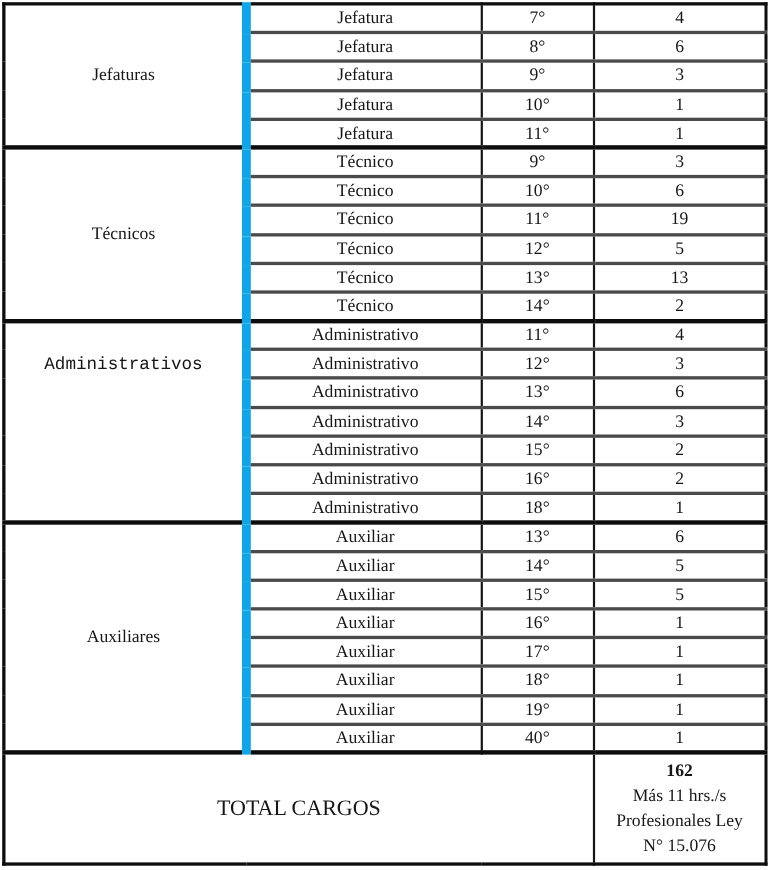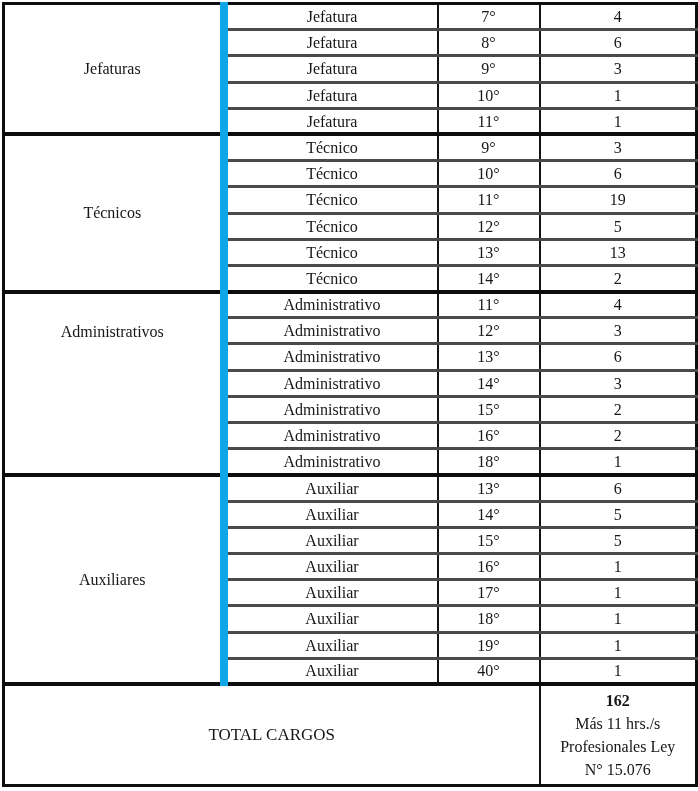--- a/index.html
+++ b/index.html
@@ -41,23 +41,24 @@
   td.cat { border-right: 5px solid #ec4899; }
   td.tval { border-left: 2px solid #141414; }
   
   tr.sep td { border-top: 3px solid #4a4a4a; }
   tr.sec td { border-top: 4px solid #0d0d0d; }
   tr.dr { height: 26px; }
   tr.total-row { height: 100px; }
   td.cat.top-align {
     vertical-align: top;
     padding-top: 28px;
+    font-family: Liberation Mono, monospace;
   }
   td.tlabel {
-    font-size: 17px;
+    font-size: 20px;
   }
   td.tval {
     line-height: 23px;
     font-size: 16px;
   }
   td.tval .tv-num { font-weight: bold; }
 </style>
 </head>
 <body>
 

